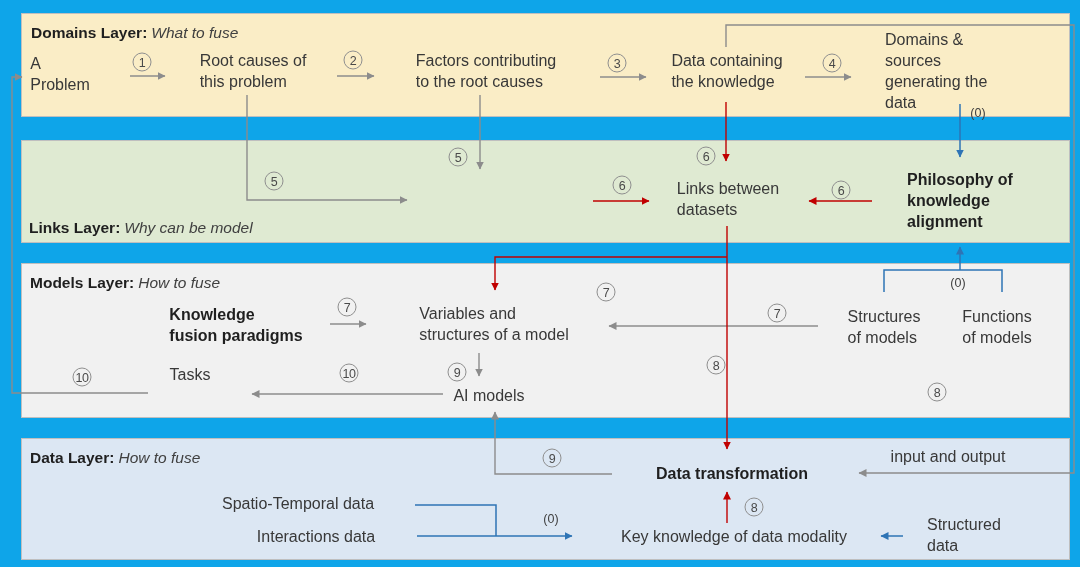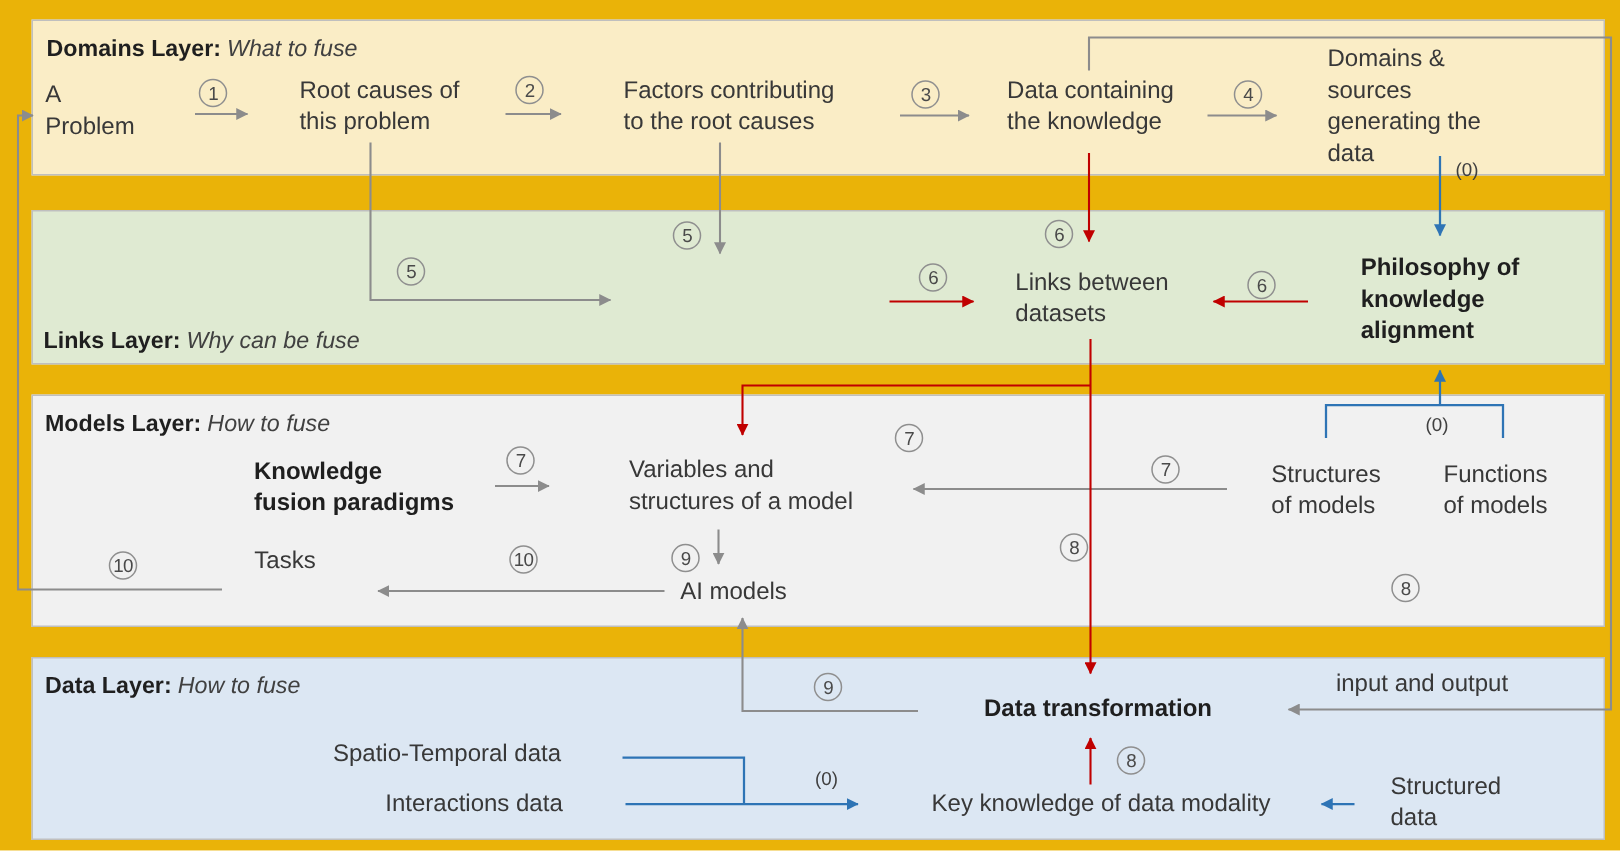--- a/index.html
+++ b/index.html
@@ -1,19 +1,19 @@
 <!DOCTYPE html>
 <html><head>
 <meta charset="utf-8">
 <style>
   html,body{margin:0;padding:0;background:#ffffff;}
   #canvas{
     position:relative;width:1080px;height:567px;overflow:hidden;
     font-family:"Liberation Sans","DejaVu Sans",sans-serif;
-    color:#383838;background:#eab308;
+    color:#383838;background:#0ea5e9;
   }
   .layer{position:absolute;left:21px;width:1049px;border:1px solid #bfbfbf;box-sizing:border-box;}
   .layer.domains{top:13px;height:104px;background:#faedc6;}
   .layer.links{top:140px;height:103px;background:#dfead2;}
   .layer.models{top:263px;height:155px;background:#f1f1f1;}
   .layer.data{top:438px;height:122px;background:#dce7f3;}
   svg.wires{position:absolute;left:0;top:0;z-index:2;}
   .layer-title{position:absolute;z-index:3;font-size:15.5px;white-space:nowrap;color:#1f1f1f;}
   .layer-title b{font-weight:bold;}
   .layer-title i{font-style:italic;font-weight:normal;color:#404040;margin-left:4px;}
@@ -88,21 +88,21 @@
       <polyline points="415,505 496,505 496,536"></polyline>
       <polyline points="417,536 572,536" marker-end="url(#ab)"></polyline>
       <polyline points="903,536 881,536" marker-end="url(#ab)"></polyline>
     </g>
   </svg>
 
   <div class="layer-title" style="left:31px;top:24px">
     <b>Domains Layer:</b><i>What to fuse</i>
   </div>
   <div class="layer-title" style="left:29px;top:219px">
-    <b>Links Layer:</b><i>Why can be fuse</i>
+    <b>Links Layer:</b><i>Why can be model</i>
   </div>
   <div class="layer-title" style="left:30px;top:274px">
     <b>Models Layer:</b><i>How to fuse</i>
   </div>
   <div class="layer-title" style="left:30px;top:449px">
     <b>Data Layer:</b><i>How to fuse</i>
   </div>
 
   <div class="node" style="left:60px;top:74px">A
 Problem</div>

